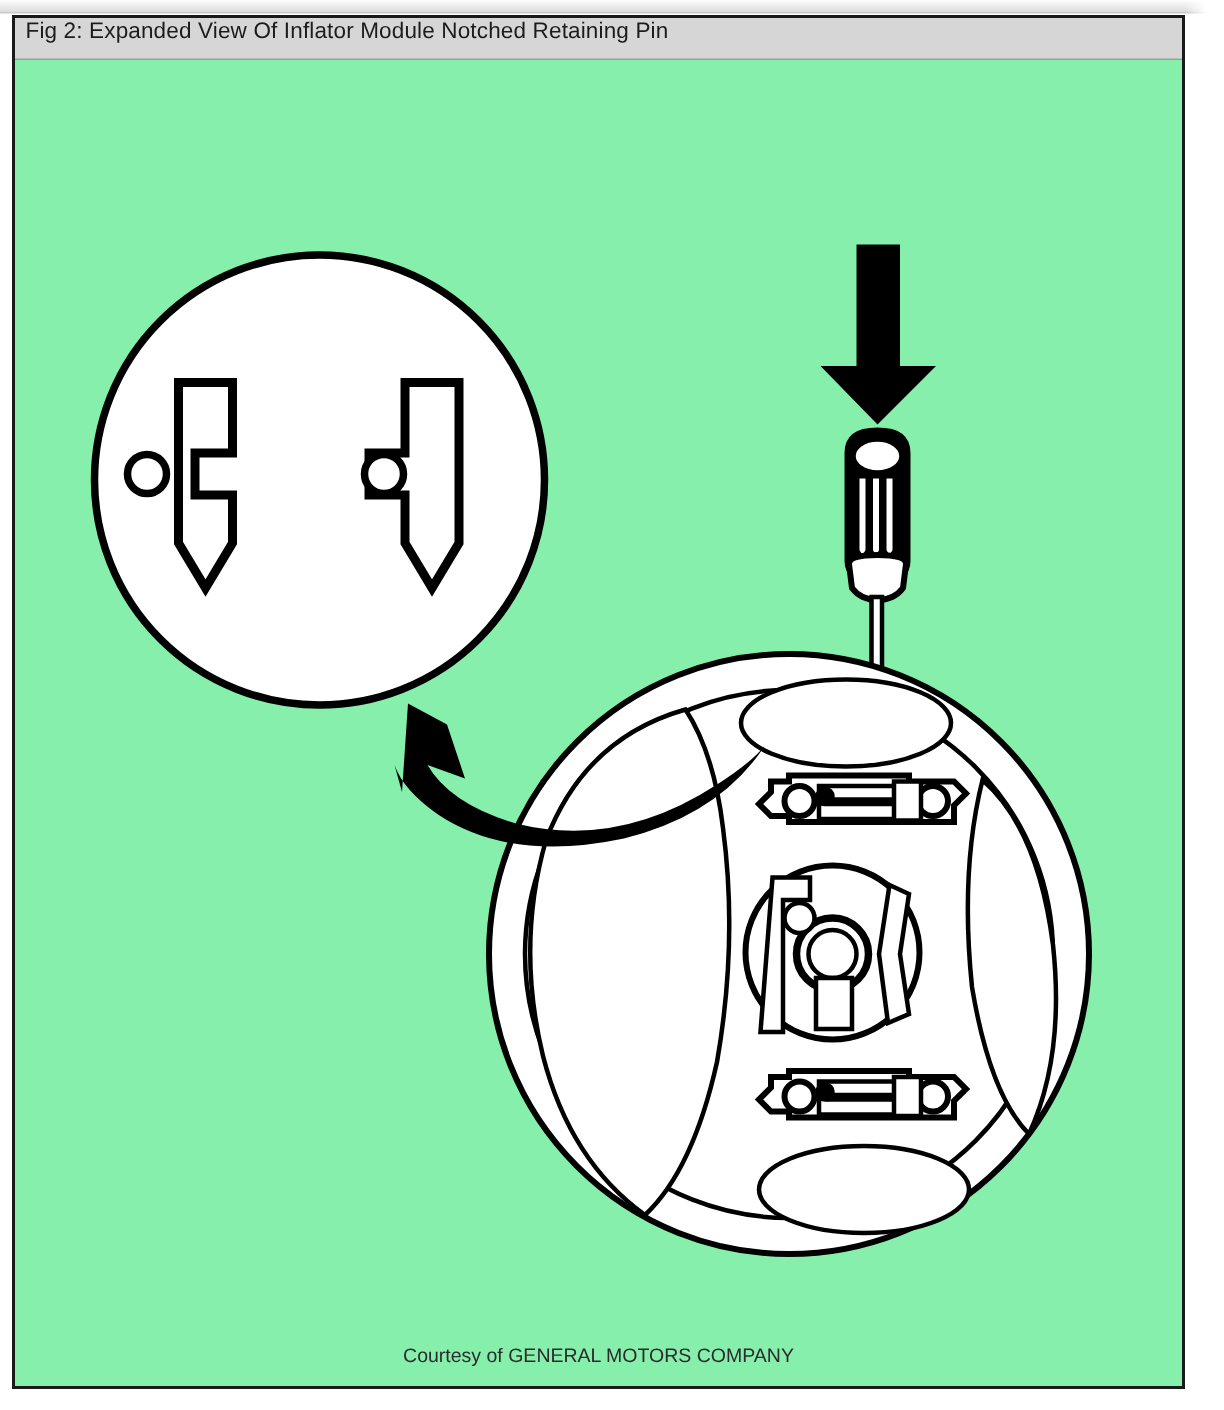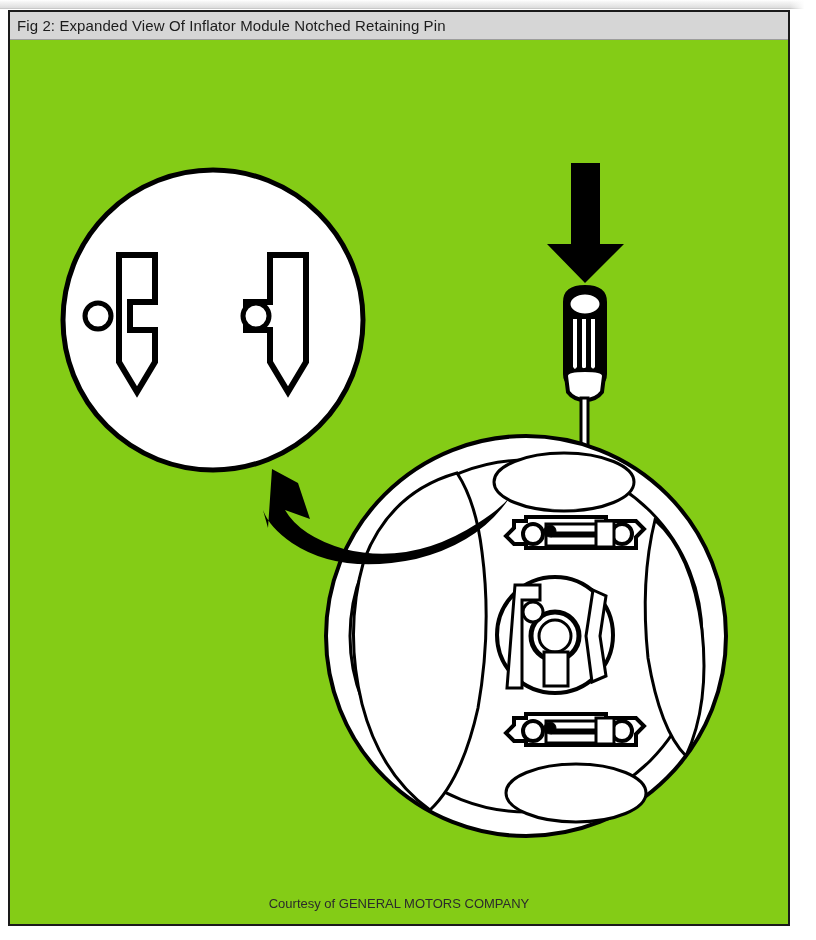--- a/index.html
+++ b/index.html
@@ -46,36 +46,36 @@
     overflow: hidden;
   }
 
   #figure-titlebar {
     position: relative;
     height: 28px;
     background: #d6d6d6;
     border-bottom: 1px solid #9d9d9d;
     box-sizing: border-box;
     display: flex;
-    align-items: center;
+    align-items: flex-start;
     padding-left: 7px;
   }
   #figure-title-text {
     font-size: 15px;
     color: #1c1c1c;
     letter-spacing: 0.1px;
     white-space: nowrap;
     font-family: "Liberation Sans", sans-serif;
   }
 
   #figure-canvas-wrap {
     position: relative;
     width: 100%;
     height: 885px;
-    background: #84cc16;
+    background: #86efac;
     text-decoration: underline;
   }
 
   #figure-svg {
     position: absolute;
     left: 0;
     top: 0;
     display: block;
   }
 

